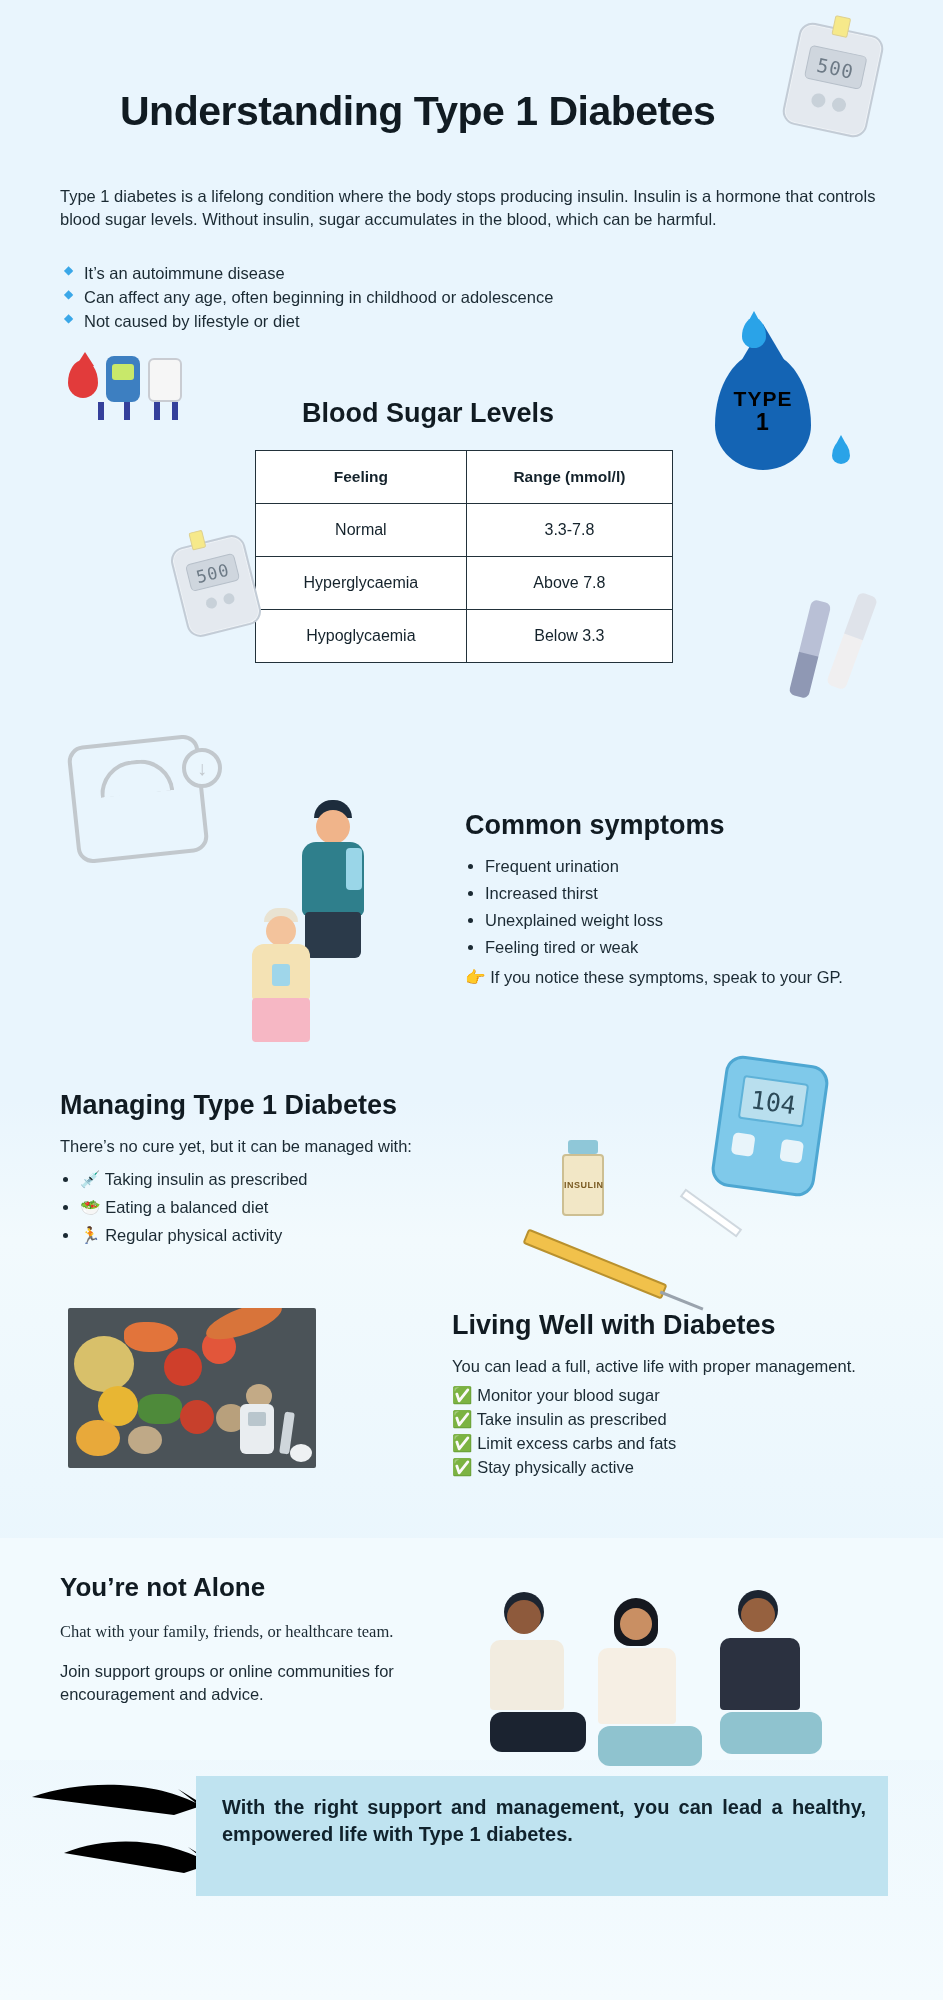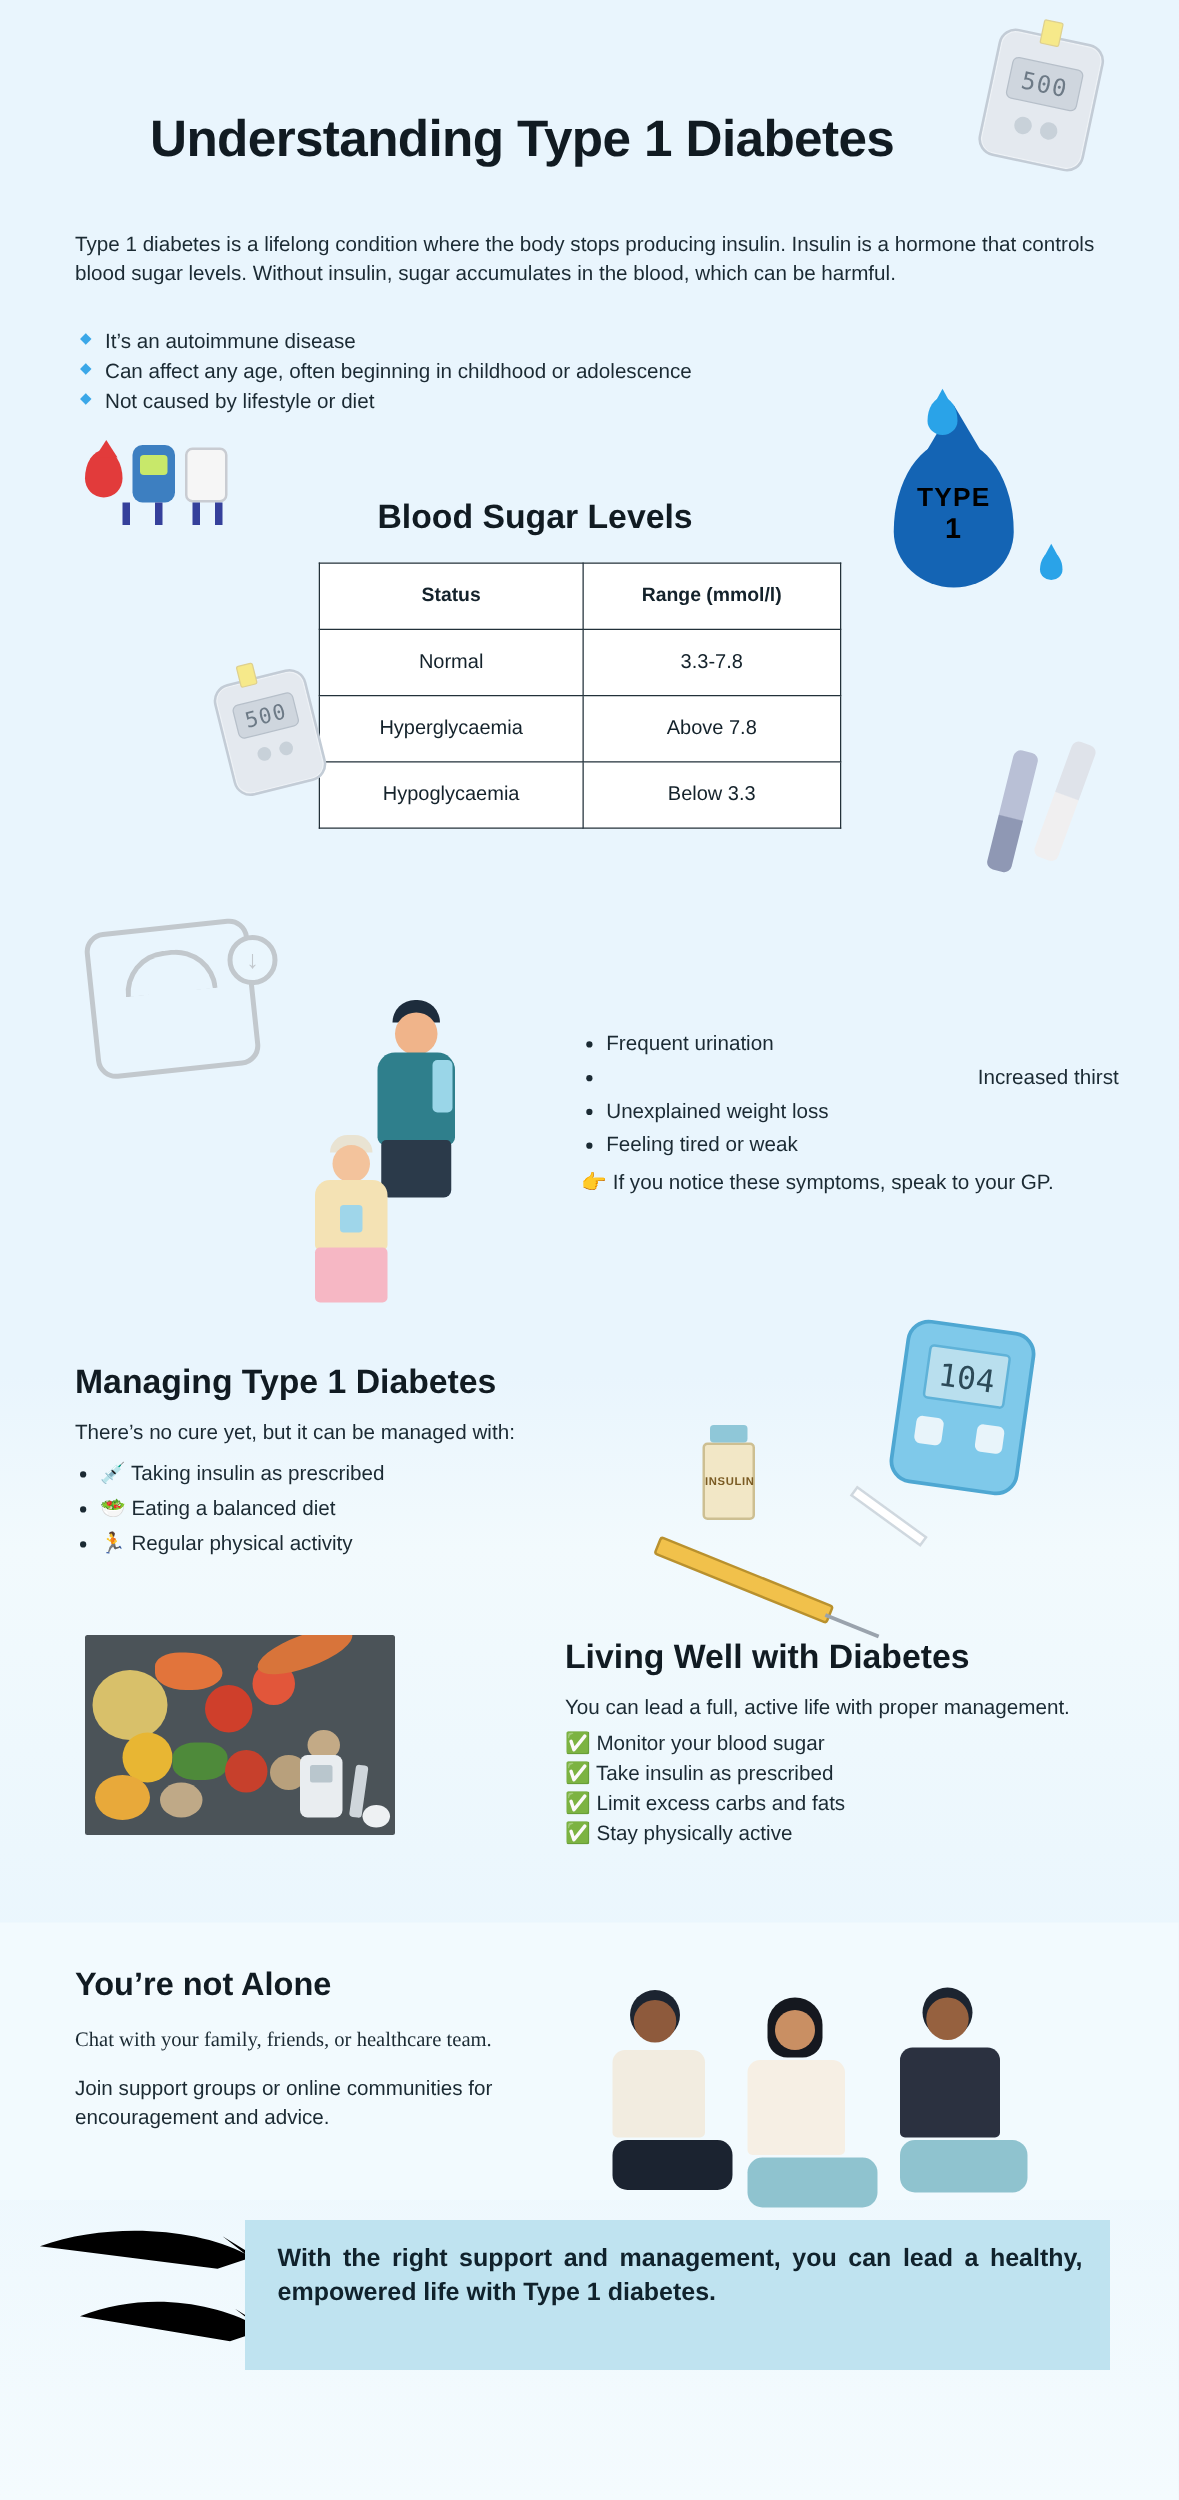--- a/index.html
+++ b/index.html
@@ -254,21 +254,21 @@
     <i style="left:86px;top:50px;width:6px;height:18px;background:#35409b;"></i>
     <i style="left:104px;top:50px;width:6px;height:18px;background:#35409b;"></i>
   </div>
 
   <h2 class="section abs" style="left:302px;top:398px;">Blood Sugar Levels</h2>
 
   <div class="abs" style="left:255px;top:450px;width:418px;">
     <table class="bs">
       <thead>
         <tr>
-          <th>Status</th>
+          <th>Feeling</th>
           <th>Range (mmol/l)</th>
         </tr>
       </thead>
       <tbody>
         <tr>
           <td>Normal</td>
           <td>3.3-7.8</td>
         </tr>
         <tr>
           <td>Hyperglycaemia</td>
@@ -316,23 +316,24 @@
     <div class="kid abs" style="left:0;top:108px;">
       <div class="hair abs" style="left:14px;top:0;"></div>
       <div class="head abs" style="left:16px;top:8px;"></div>
       <div class="body abs" style="left:2px;top:36px;"></div>
       <div class="legs abs" style="left:2px;top:90px;"></div>
       <div class="abs" style="left:22px;top:56px;width:18px;height:22px;background:#9fd6ea;border-radius:3px;"></div>
     </div>
   </div>
 
   <div class="abs" style="left:465px;top:810px;width:430px;">
+    <h2 class="section">Common symptoms</h2>
     <ul class="clean" style="margin-top:14px;">
       <li style="margin-bottom:5px;">Frequent urination</li>
-      <li style="margin-bottom:5px;text-align:right;">Increased thirst</li>
+      <li style="margin-bottom:5px;">Increased thirst</li>
       <li style="margin-bottom:5px;">Unexplained weight loss</li>
       <li style="margin-bottom:5px;">Feeling tired or weak</li>
     </ul>
     <p class="body" style="margin-top:8px;width:390px;"><span>👉</span> <span>If you notice these symptoms, speak to your GP.</span></p>
   </div>
 
   <div class="abs" style="left:60px;top:1090px;width:470px;">
     <h2 class="section">Managing Type 1 Diabetes</h2>
     <p class="body" style="margin-top:14px;">There’s no cure yet, but it can be managed with:</p>
     <ul class="clean" style="margin-top:10px;">

